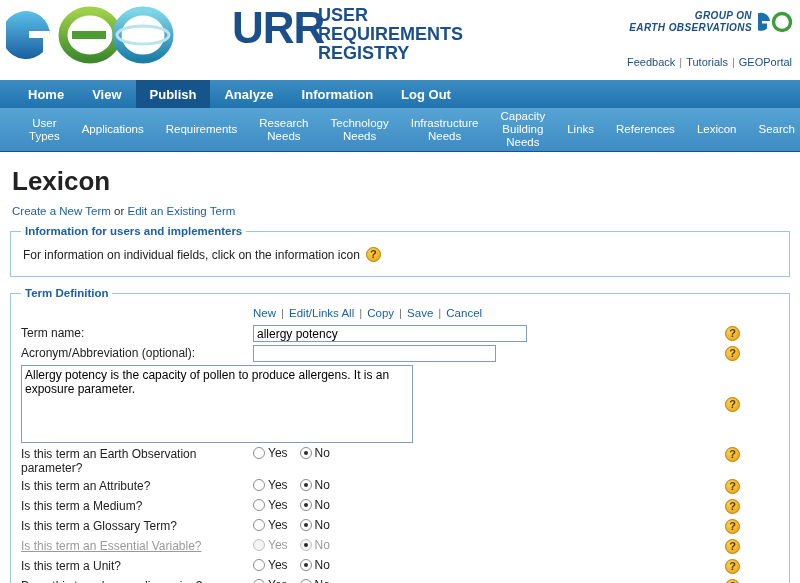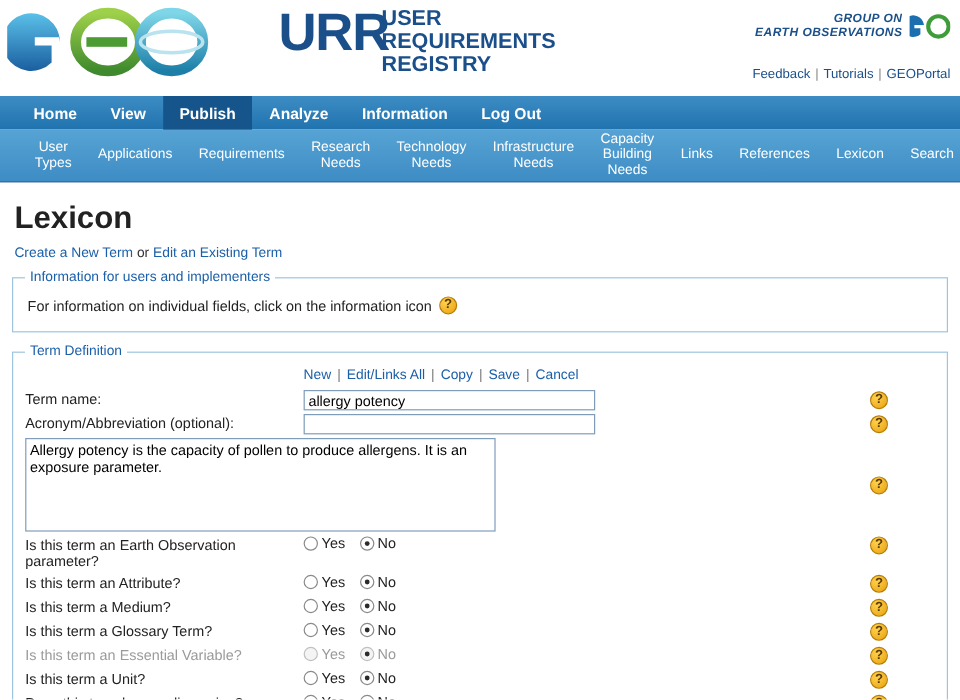--- a/index.html
+++ b/index.html
@@ -135,21 +135,21 @@
   }
 
   fieldset.box {
     border: 1px solid #9ec5e0;
     margin: 0 0 10px 0;
     padding: 6px 10px 8px 10px;
   }
   fieldset.box > legend {
     color: #1b5fa8;
     font-size: 11.5px;
-    font-weight: normal;
+    font-weight: bold;
     padding: 0 4px;
   }
   .info-line {
     font-size: 12px;
     padding: 4px 2px 6px 2px;
     display: flex;
     align-items: center;
     gap: 6px;
   }
 
@@ -183,21 +183,21 @@
     margin-bottom: 3px;
     min-height: 17px;
   }
   .flabel {
     width: 232px;
     flex: none;
     font-size: 12px;
     color: #222;
     padding-top: 1px;
   }
-  .flabel.dim { color: #9a9a9a; }
+  .flabel.dim { color: #9a9a9a; text-decoration: underline; }
   .fctrl {
     flex: 1 1 auto;
     display: flex;
     align-items: flex-start;
   }
   .fhelp {
     width: 90px;
     flex: none;
     display: flex;
     justify-content: flex-start;
@@ -206,21 +206,21 @@
   }
 
   input.text {
     border: 1px solid #7f9db9;
     height: 17px;
     font-family: "Liberation Sans", sans-serif;
     font-size: 12px;
     padding: 1px 3px;
     background: #fff;
   }
-  input.w-term { width: 243px; }
+  input.w-term { width: 274px; }
   input.w-acro { width: 243px; }
   textarea.desc {
     border: 1px solid #7f9db9;
     width: 392px;
     height: 78px;
     font-family: "Liberation Sans", sans-serif;
     font-size: 12px;
     padding: 2px 3px;
     resize: none;
     background: #fff;

